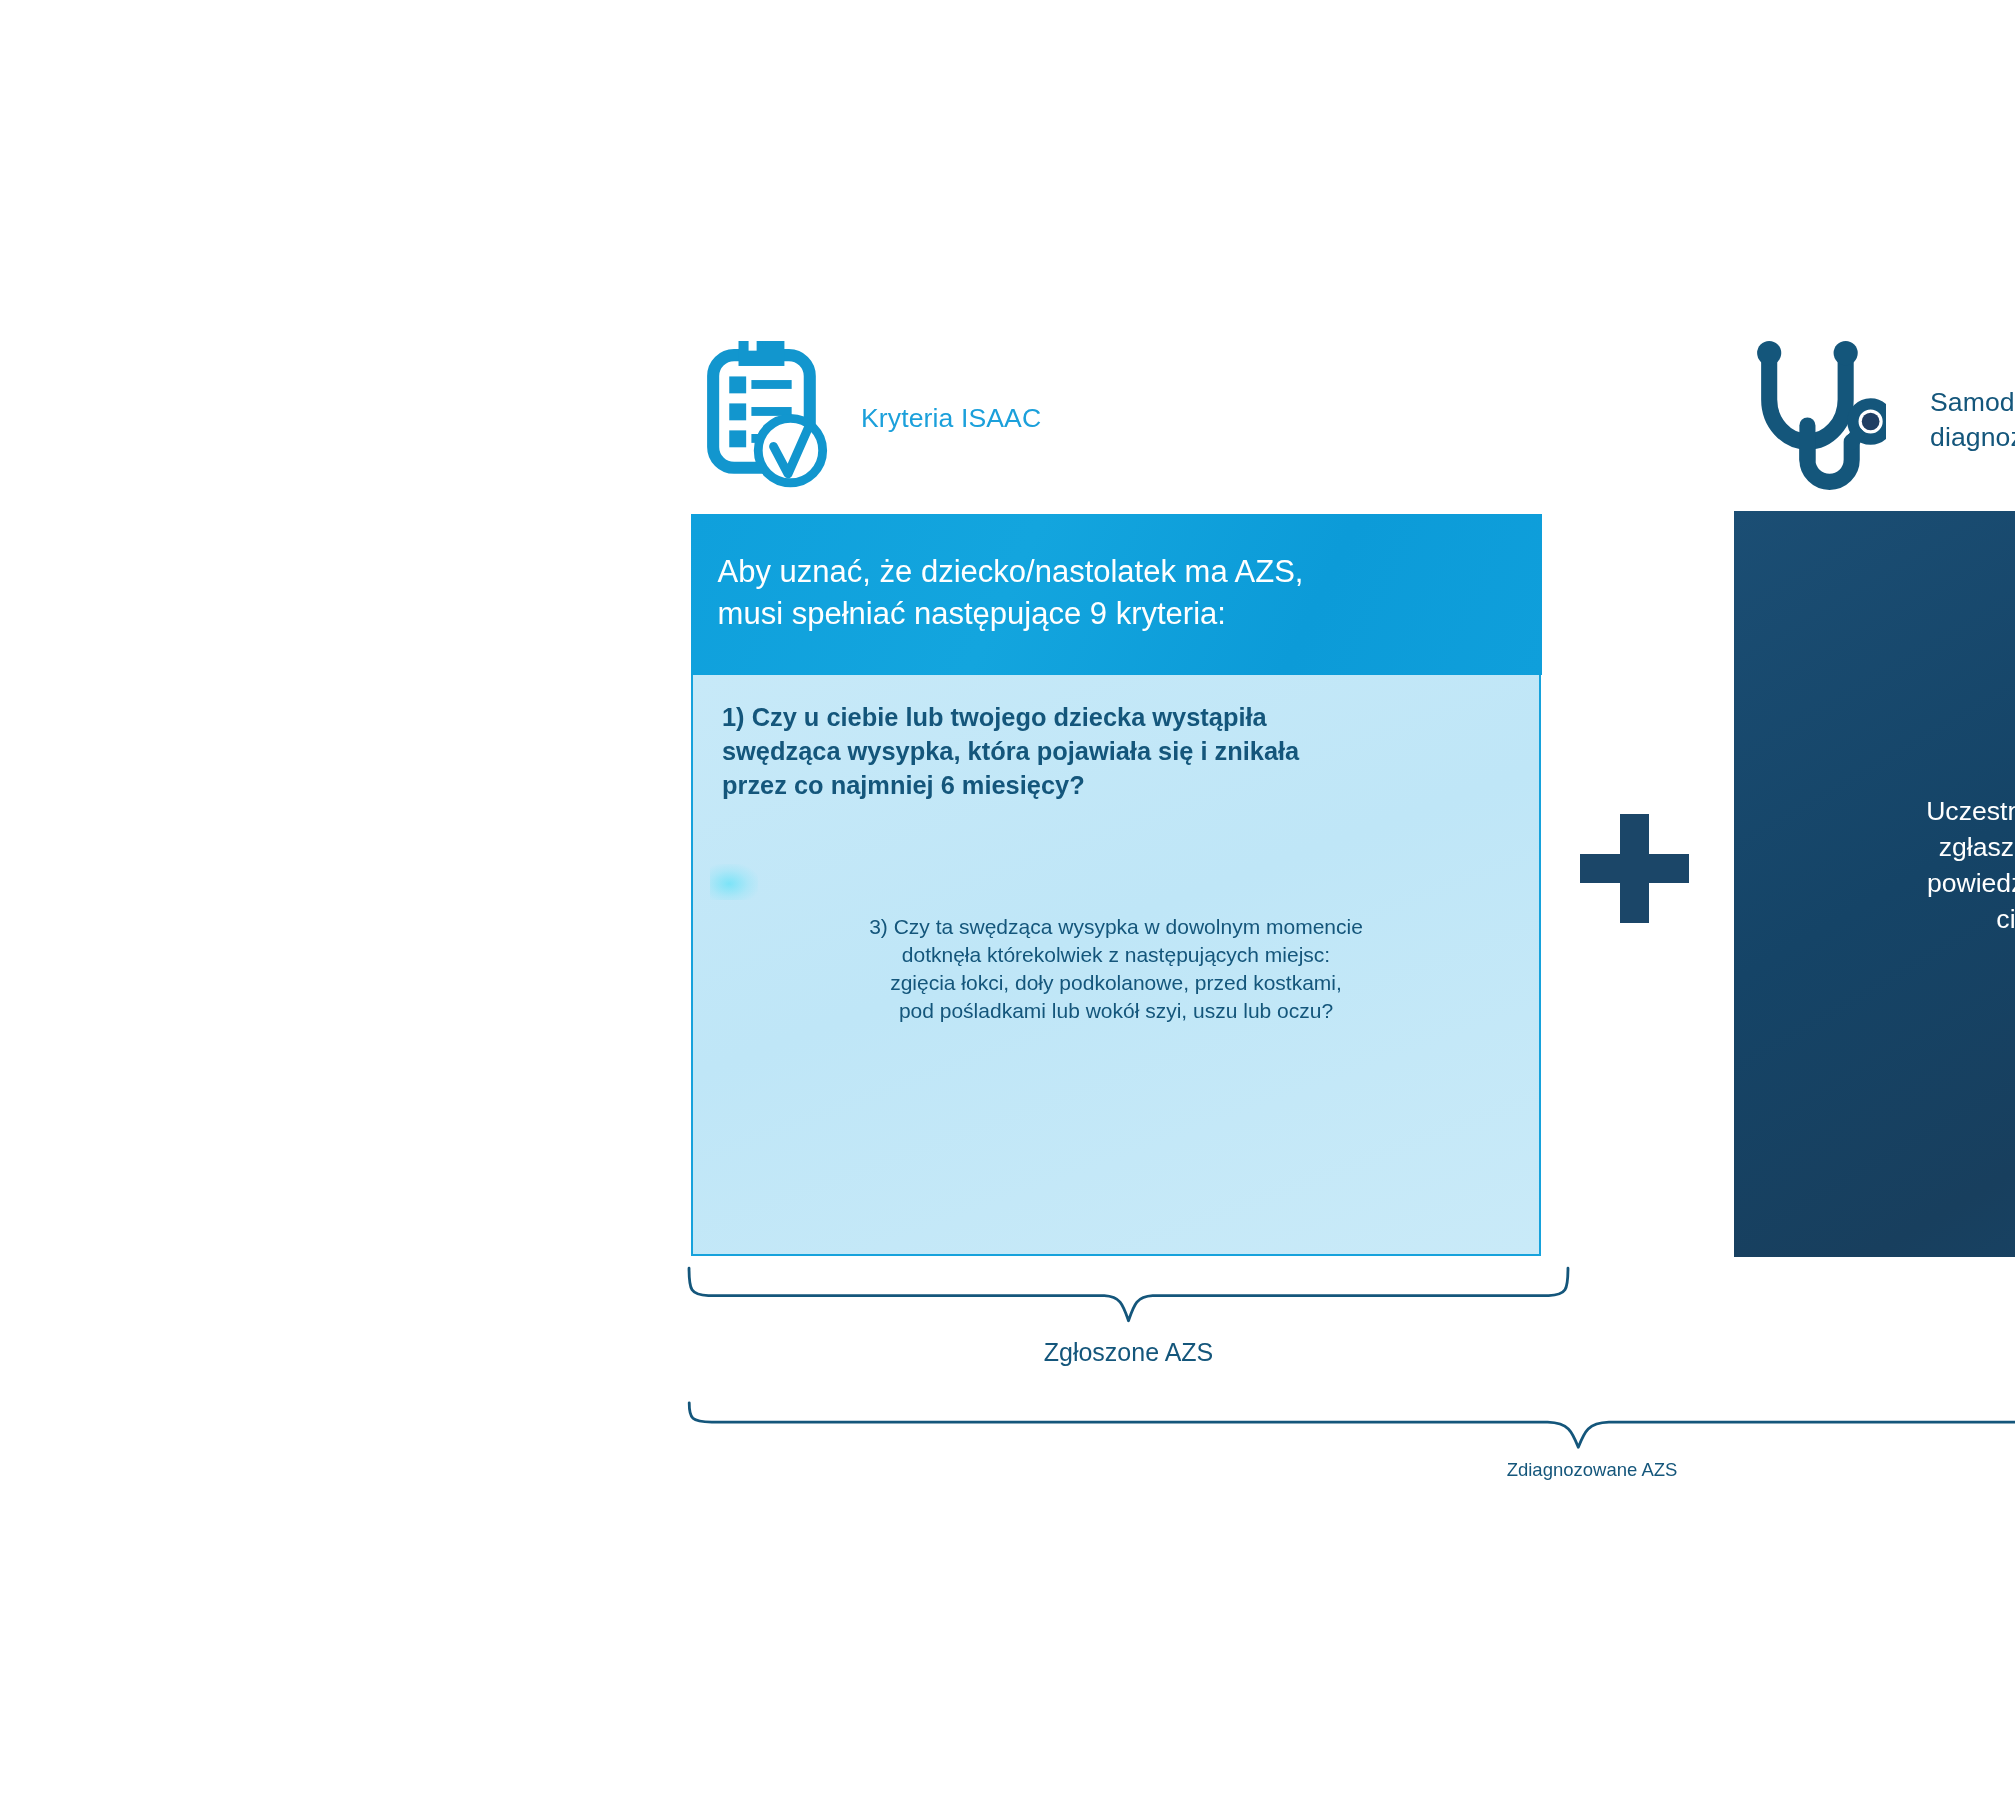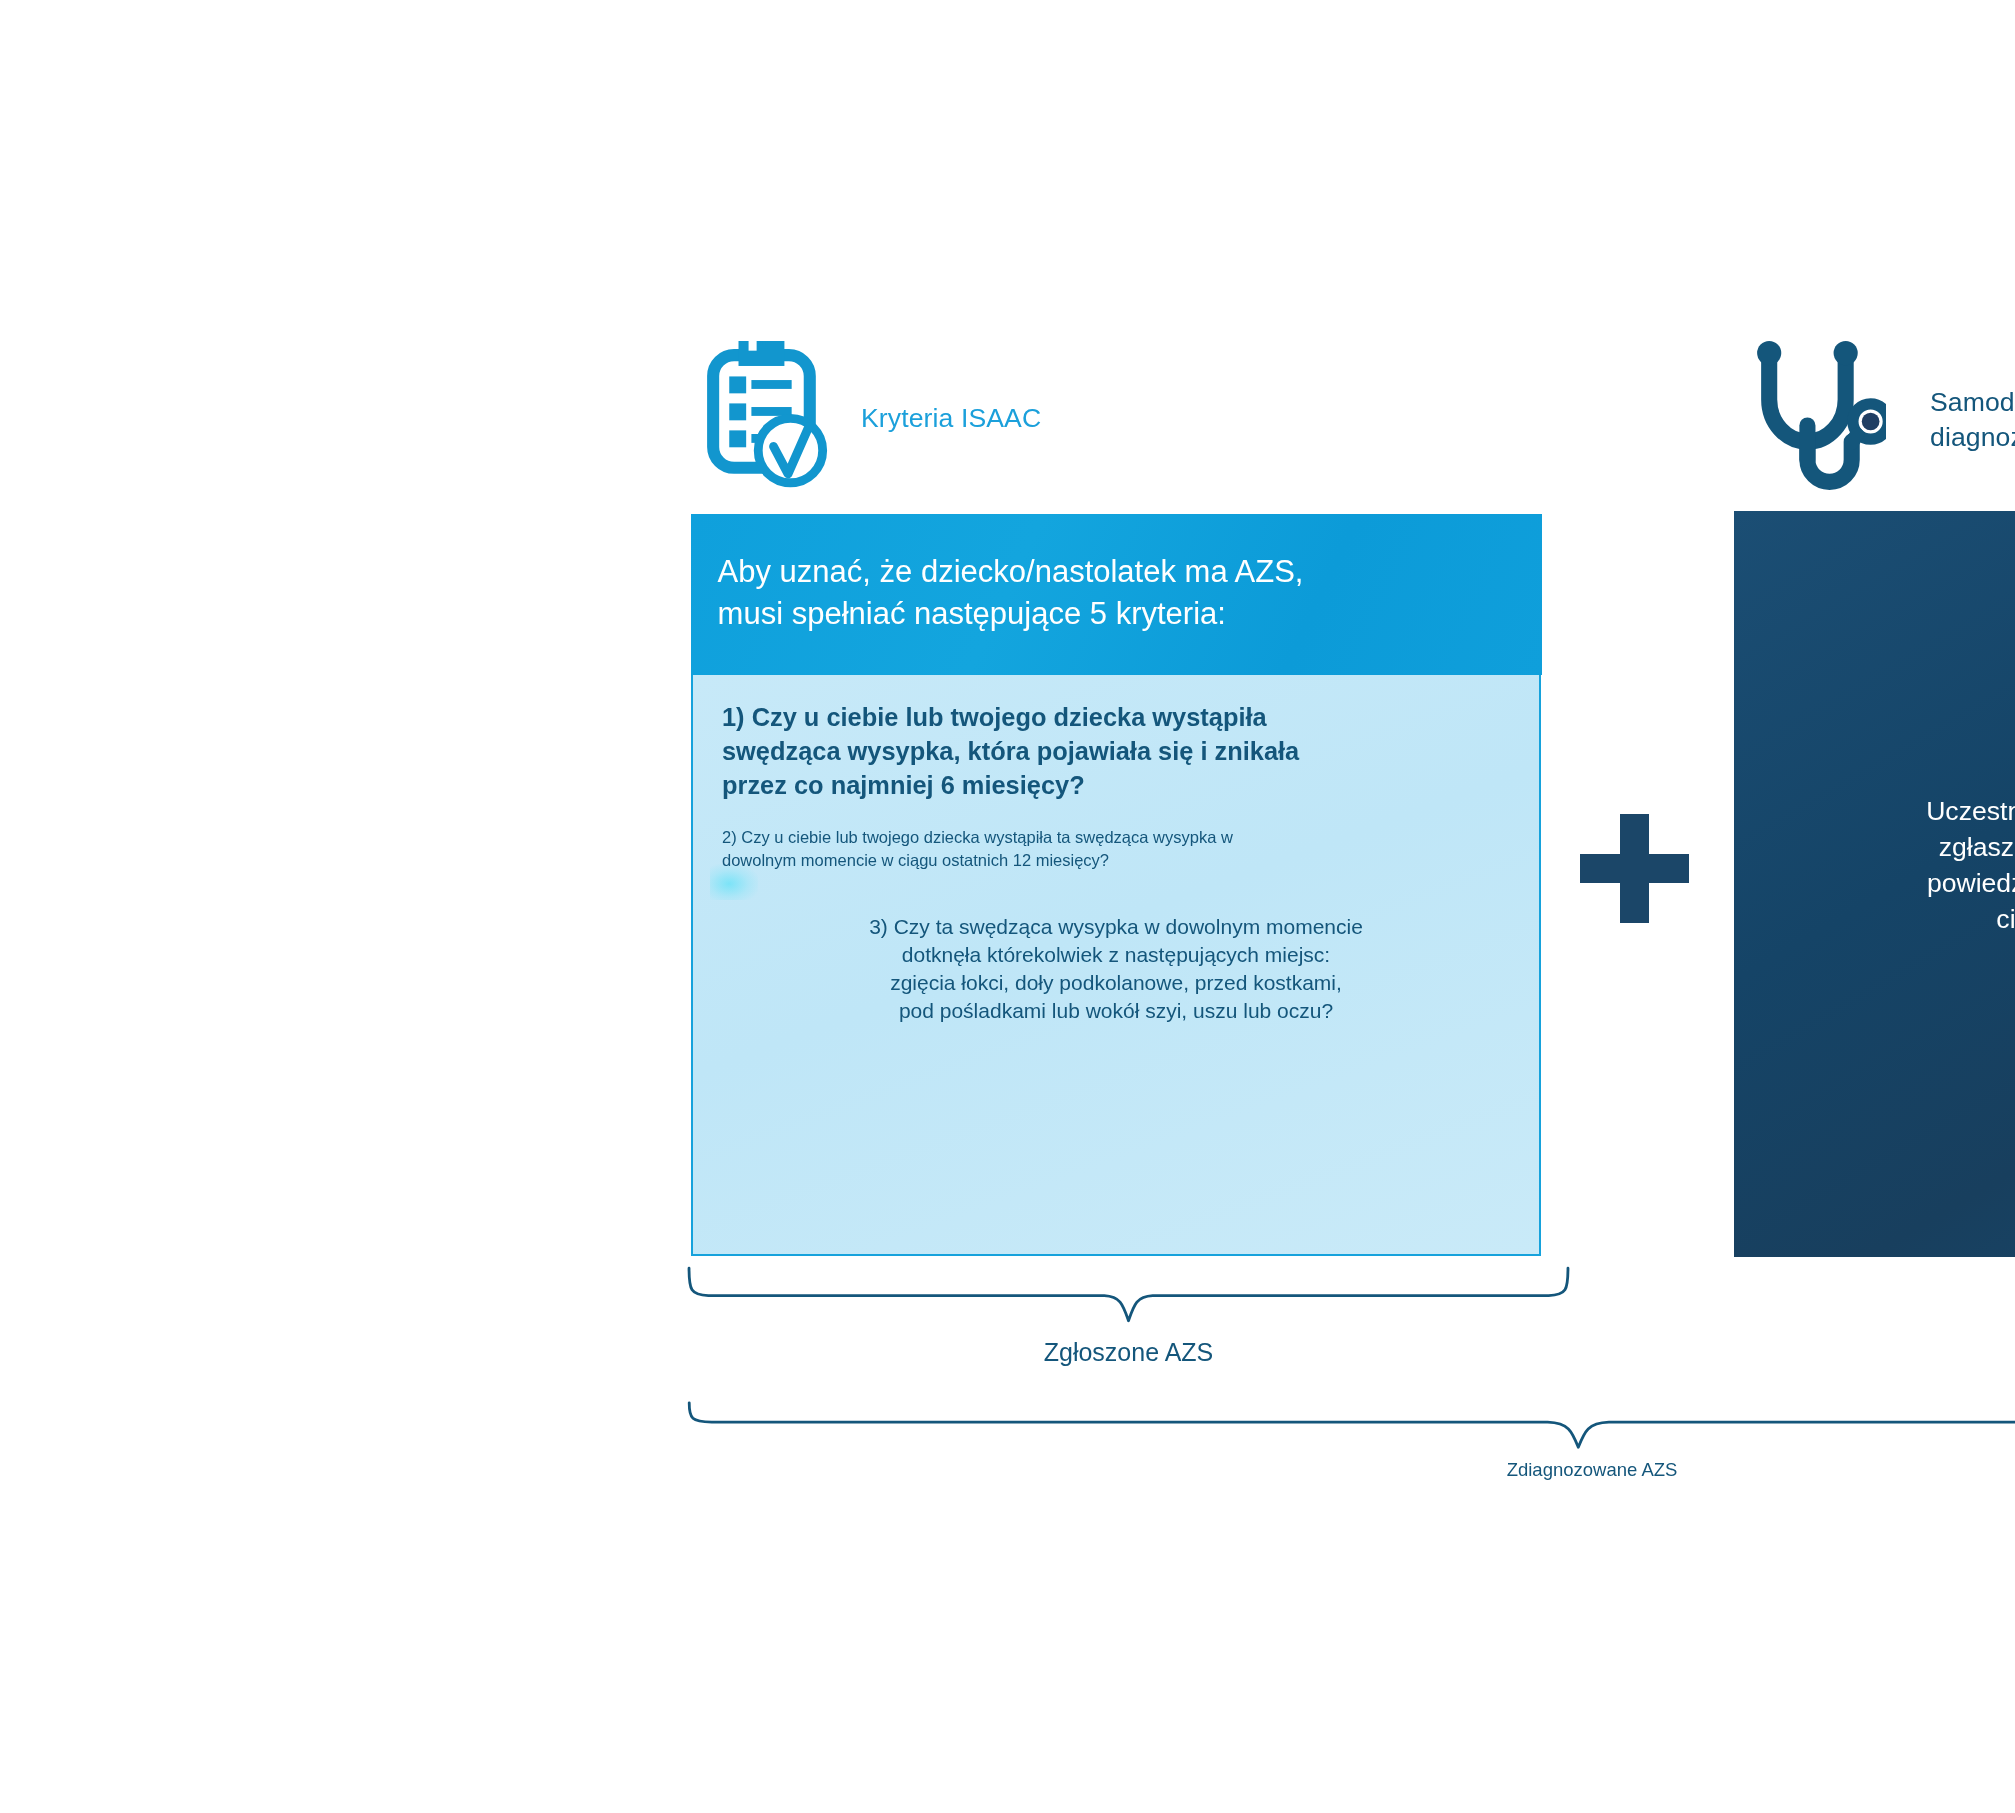--- a/index.html
+++ b/index.html
@@ -103,29 +103,27 @@
         <circle cx="222" cy="272" r="80" fill="#ffffff" stroke="#1296CE" stroke-width="22"></circle>
         <path d="M180 262 L216 330 L268 212" fill="none" stroke="#1296CE" stroke-width="22" stroke-linecap="round" stroke-linejoin="round"></path>
       </svg>
     </div>
     <div class="caption" id="left-caption">Kryteria ISAAC</div>
   </div>
 
   <div id="left-card">
     <div id="left-card-header">
       <div id="left-card-header-text">Aby uznać, że dziecko/nastolatek ma AZS,
-musi spełniać następujące 5 kryteria:</div>
+musi spełniać następujące 9 kryteria:</div>
     </div>
     <div id="left-card-body">
       <div class="smudge"></div>
       <div class="crit" id="crit-1">1) Czy u ciebie lub twojego dziecka wystąpiła
 swędząca wysypka, która pojawiała się i znikała
 przez co najmniej 6 miesięcy?</div>
-      <div class="crit" id="crit-2">2) Czy u ciebie lub twojego dziecka wystąpiła ta swędząca wysypka w
-dowolnym momencie w ciągu ostatnich 12 miesięcy?</div>
       <div class="crit" id="crit-3">3) Czy ta swędząca wysypka w dowolnym momencie
 dotknęła którekolwiek z następujących miejsc:
 zgięcia łokci, doły podkolanowe, przed kostkami,
 pod pośladkami lub wokół szyi, uszu lub oczu?</div>
     </div>
   </div>
 
   <div id="plus-sign">
     <div class="h"></div>
     <div class="v"></div>

